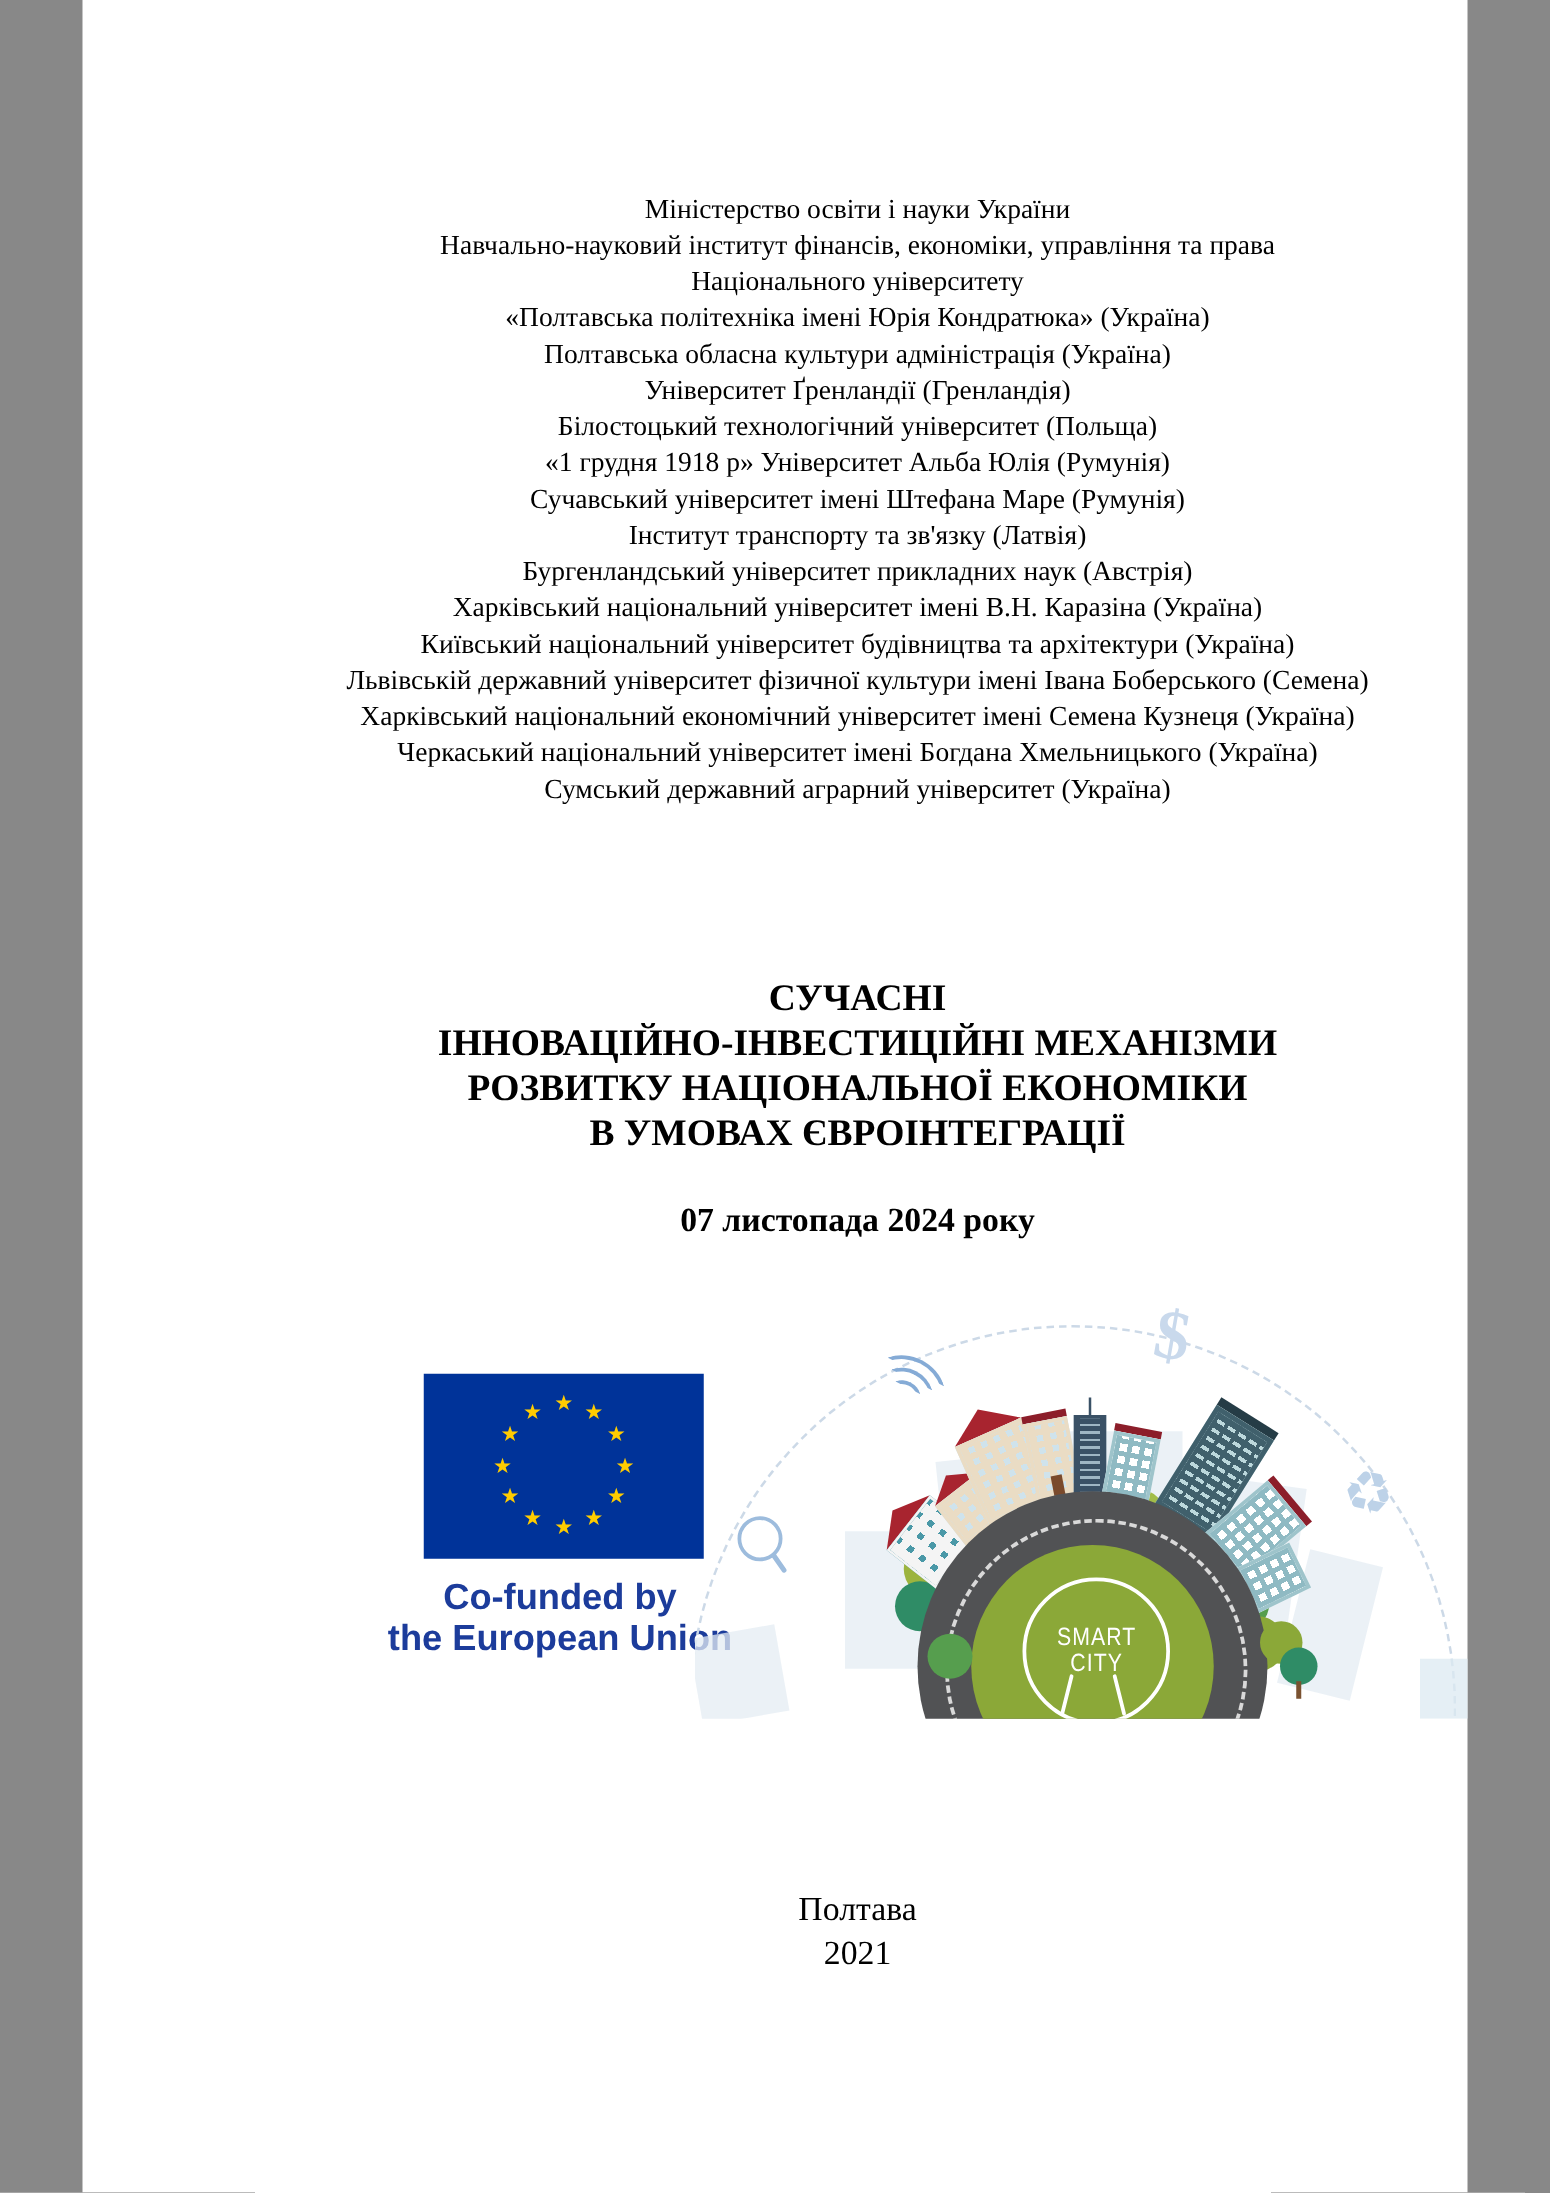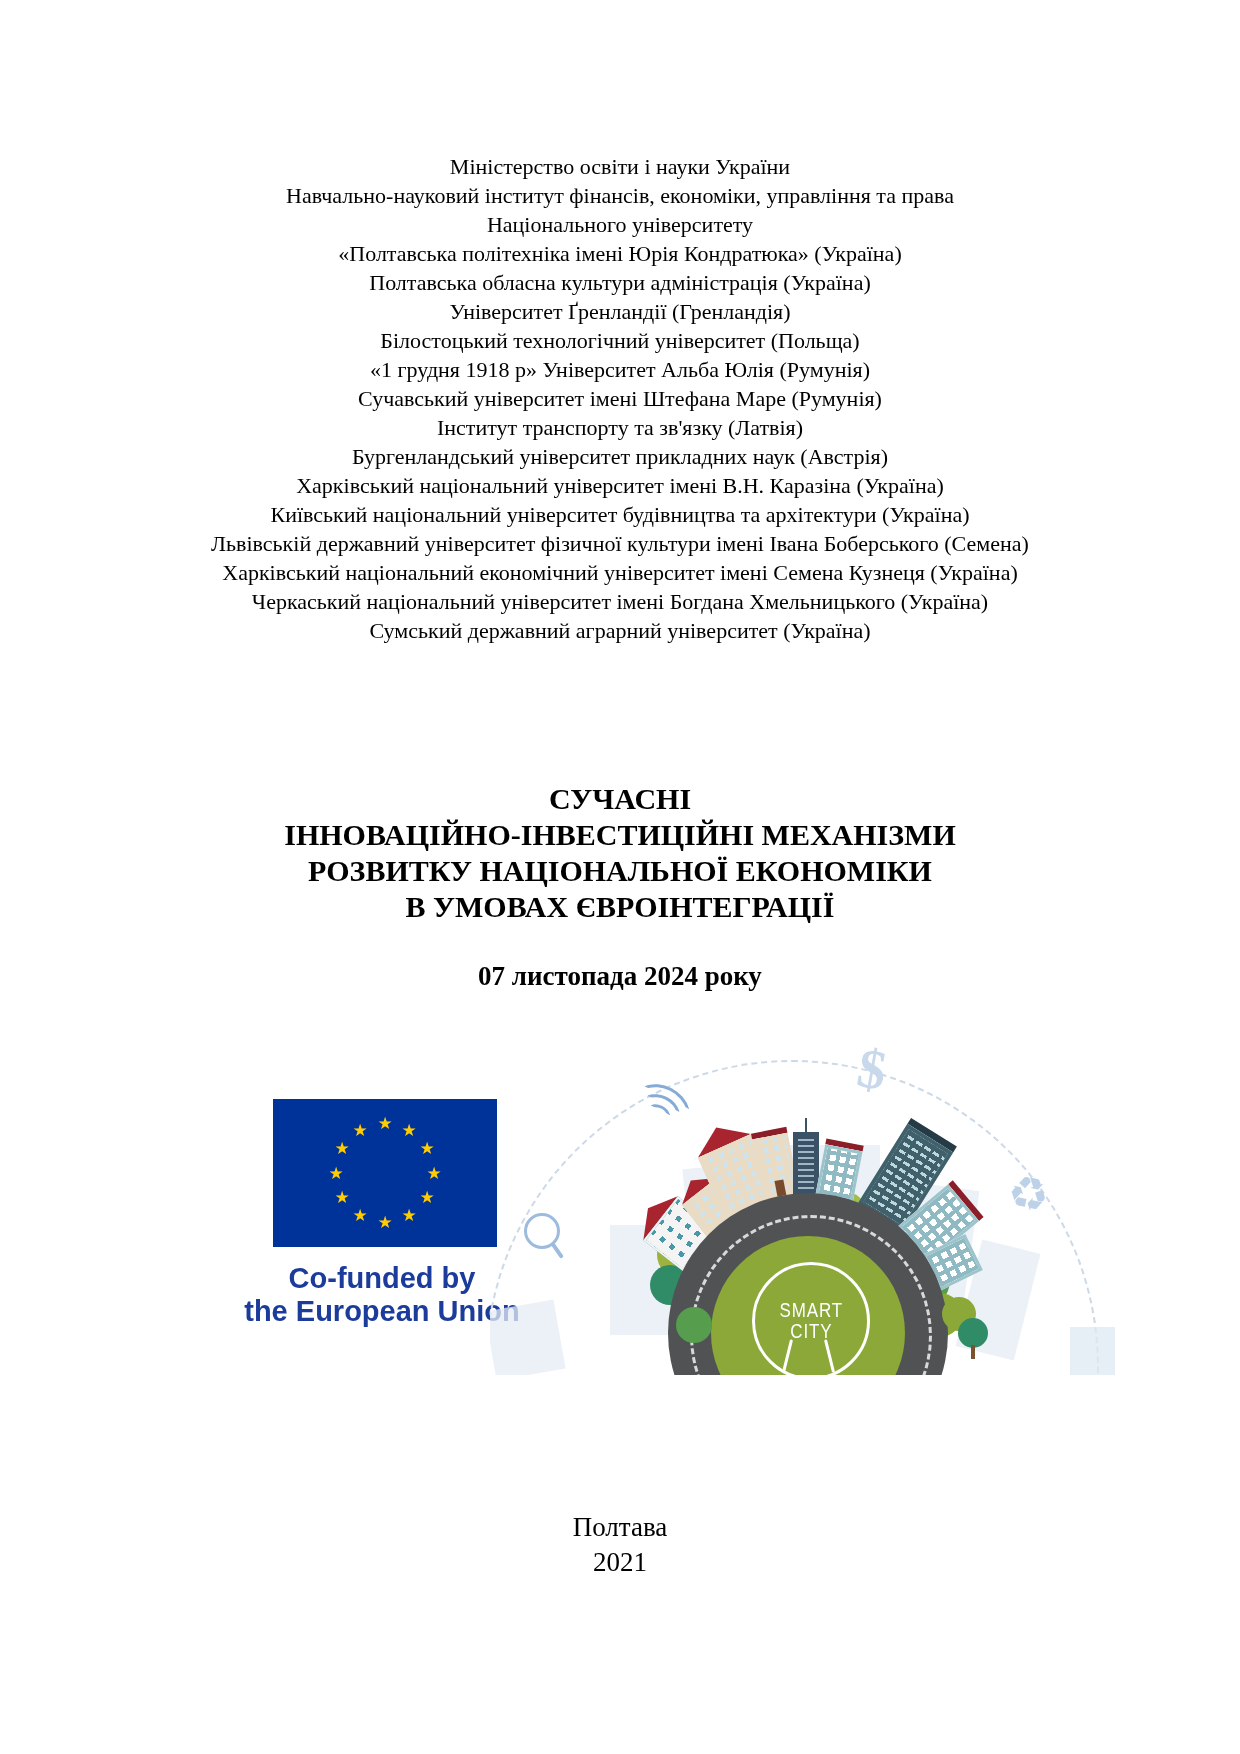--- a/index.html
+++ b/index.html
@@ -1,16 +1,16 @@
 <!DOCTYPE html>
 <html><head>
 <meta charset="utf-8">
 <style>
   html,body{margin:0;padding:0;background:#888;}
-  .page{position:relative;width:1240px;height:1754px;background:#ffffff;margin:0 auto;overflow:hidden;
+  .page{position:relative;width:1108px;height:1754px;background:#ffffff;margin:0 auto;overflow:hidden;
         font-family:"Liberation Serif", serif;color:#000;}
   .abs{position:absolute;}
 
   
   .institutions{left:0;top:152px;width:1240px;text-align:center;font-size:22px;line-height:29px;}
   .institutions div{white-space:nowrap;}
 
   
   .title-block{left:0;top:781px;width:1240px;text-align:center;font-weight:bold;font-size:30px;line-height:36px;}
   .date-line{left:0;top:961px;width:1240px;text-align:center;font-weight:bold;font-size:27px;}

